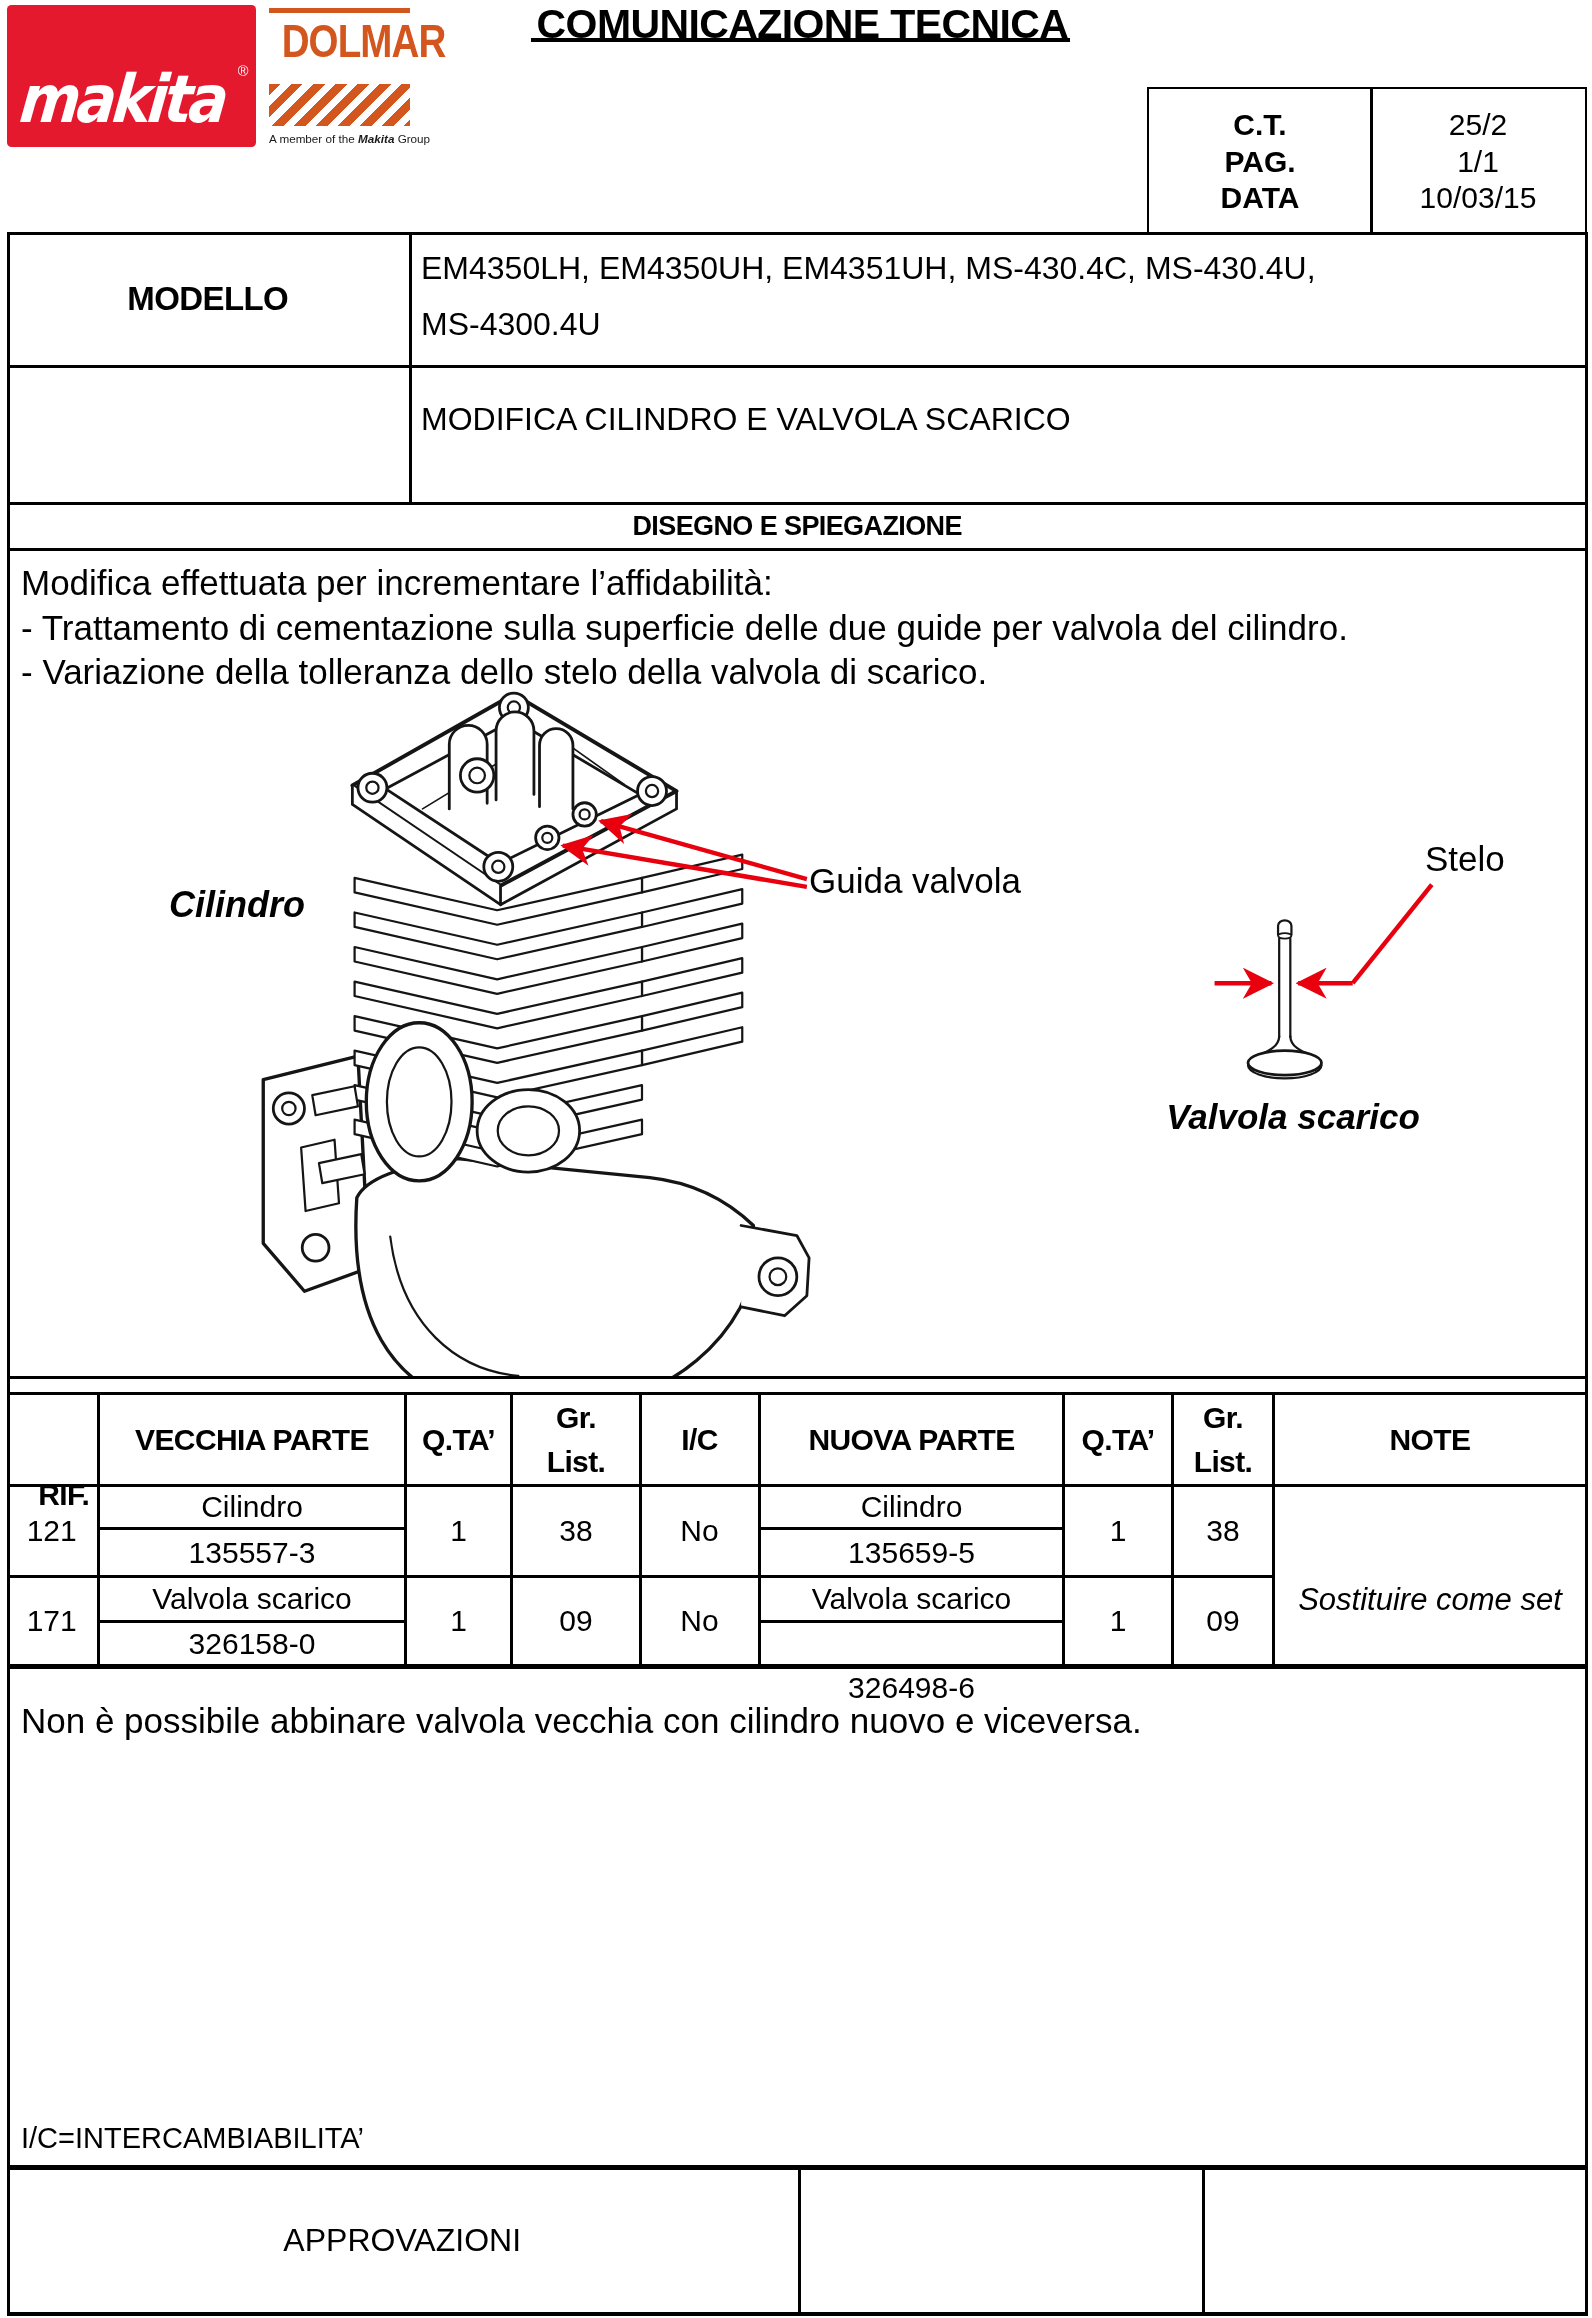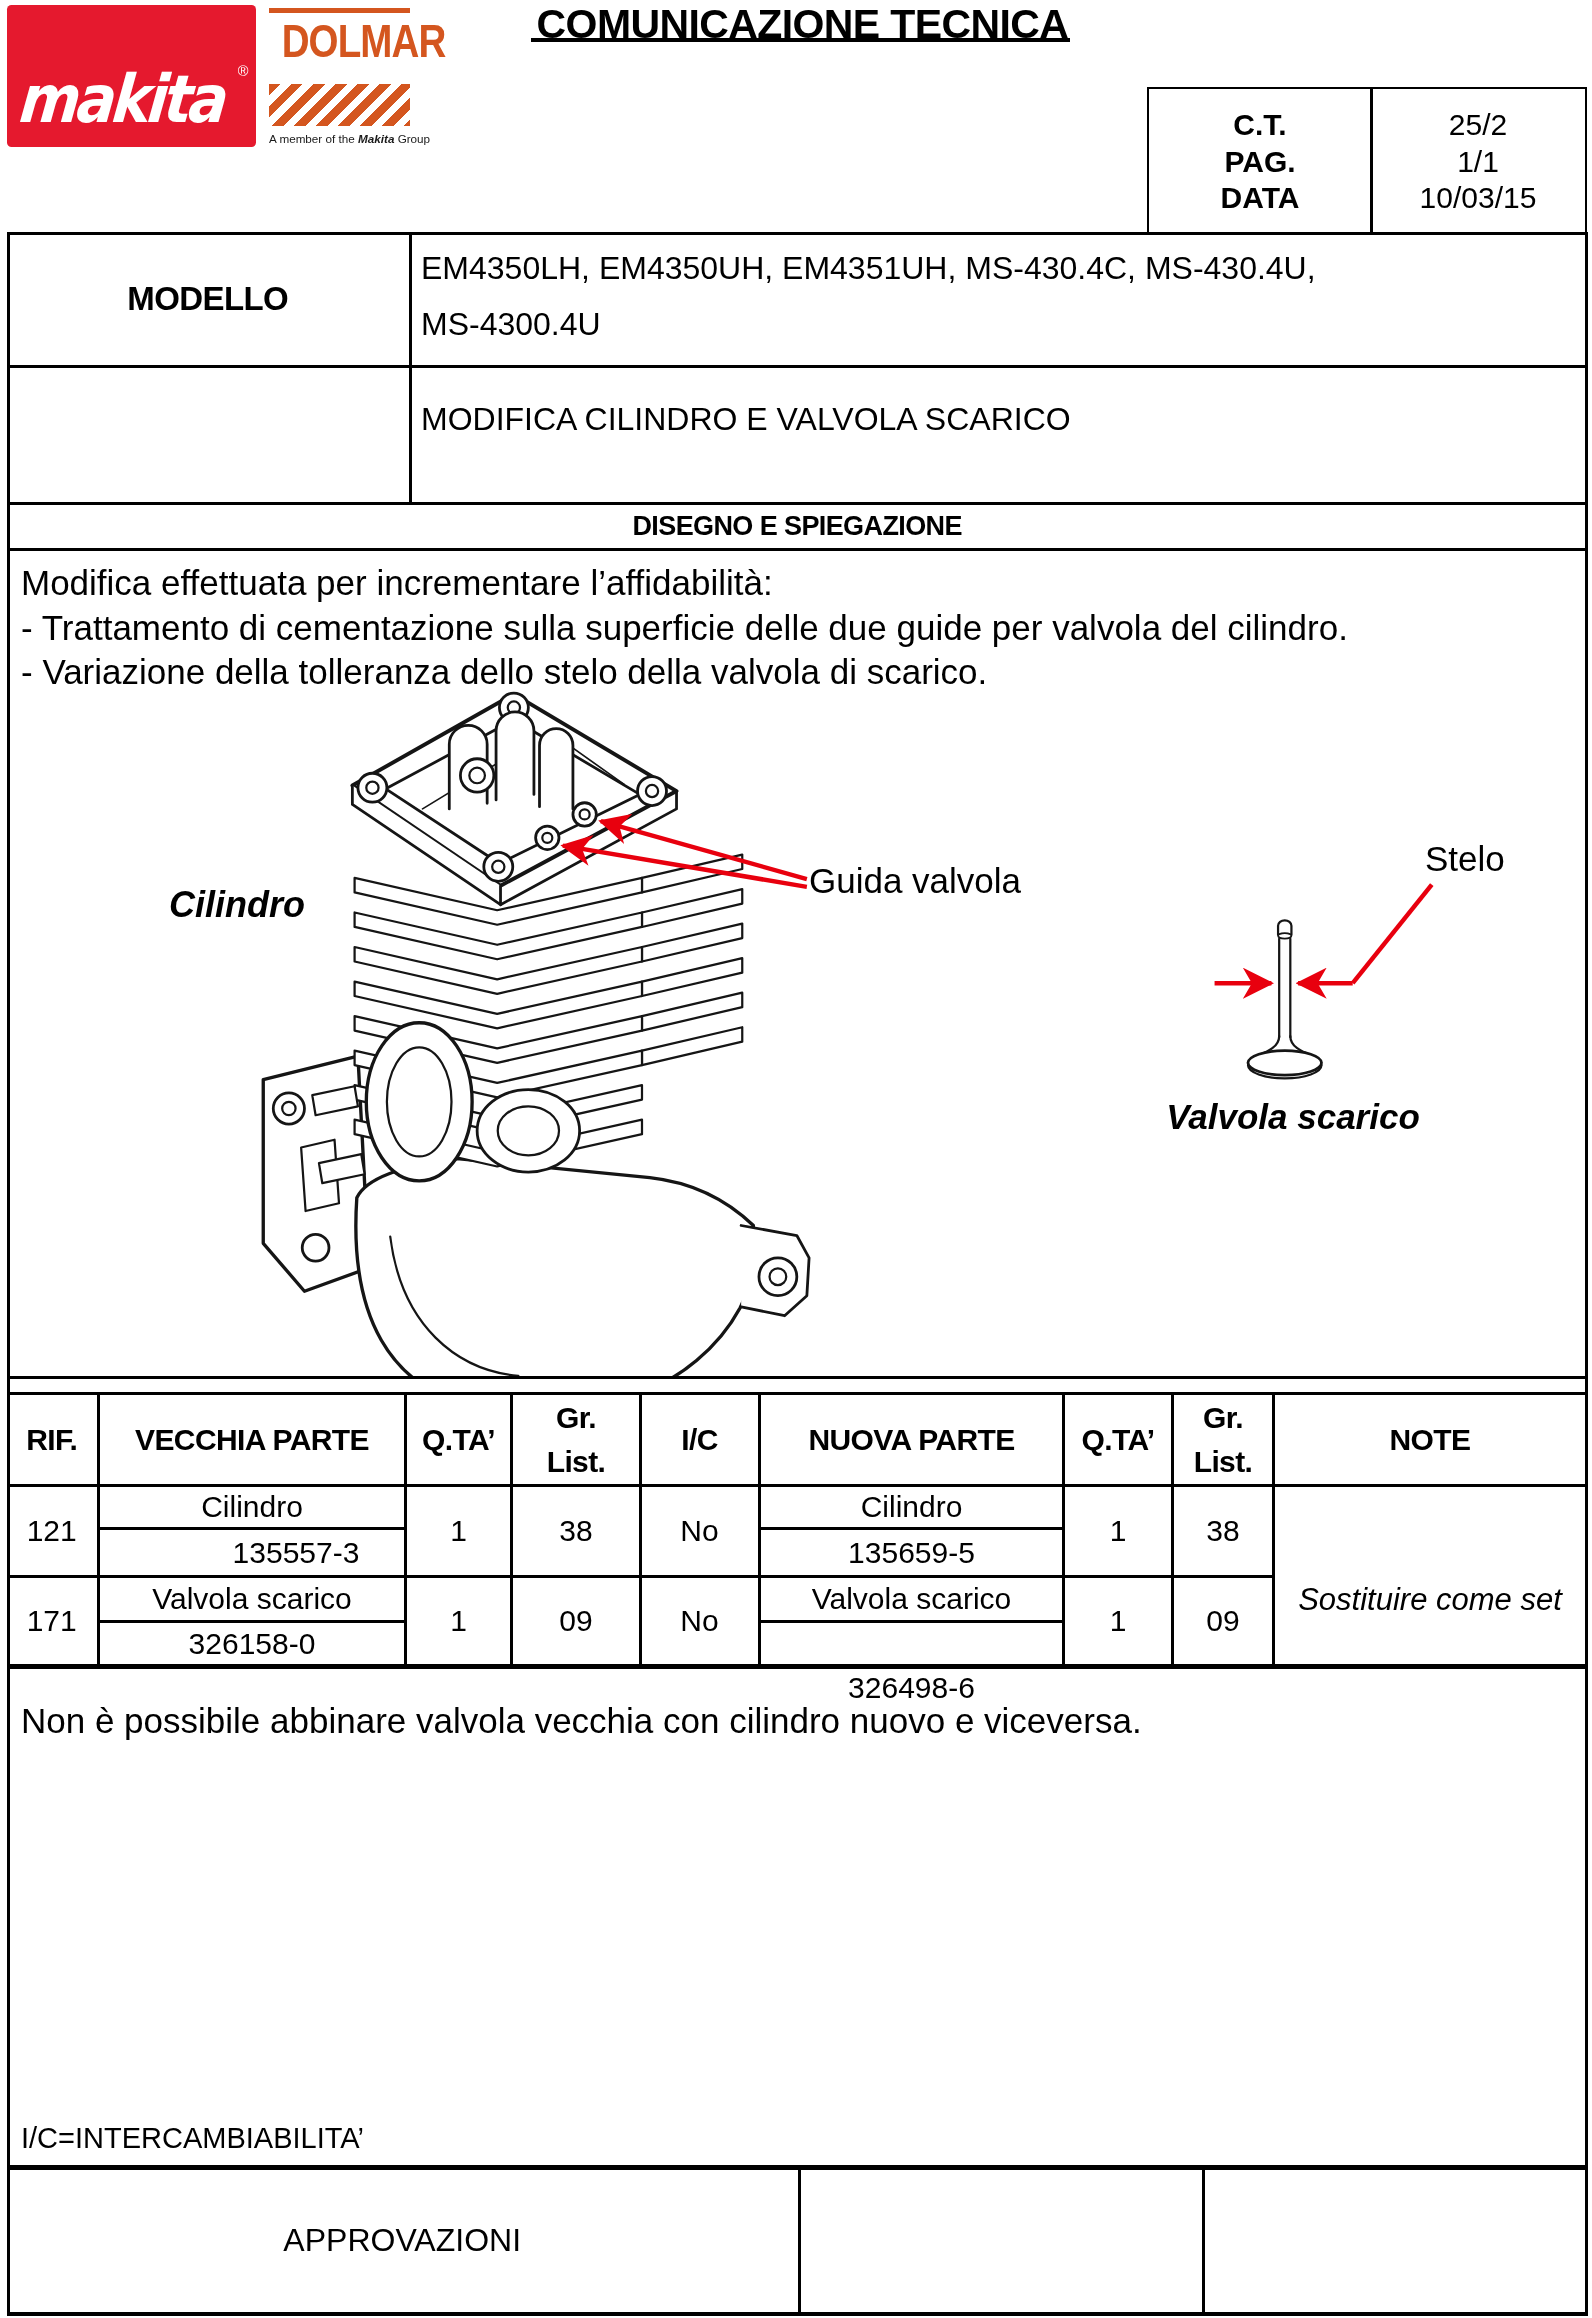--- a/index.html
+++ b/index.html
@@ -206,35 +206,35 @@
   <div class="hl" style="left:758px;top:1620px;width:305px;height:2.8px;"></div>
   <div class="vl" style="left:97px;top:1392px;width:2.8px;height:275px;"></div>
   <div class="vl" style="left:404px;top:1392px;width:2.8px;height:275px;"></div>
   <div class="vl" style="left:510px;top:1392px;width:2.8px;height:275px;"></div>
   <div class="vl" style="left:639px;top:1392px;width:2.8px;height:275px;"></div>
   <div class="vl" style="left:758px;top:1392px;width:2.8px;height:275px;"></div>
   <div class="vl" style="left:1062px;top:1392px;width:2.8px;height:275px;"></div>
   <div class="vl" style="left:1171px;top:1392px;width:2.8px;height:275px;"></div>
   <div class="vl" style="left:1272px;top:1392px;width:2.8px;height:275px;"></div>
 
-  <div class="cell bold cond" style="left:6.7px;top:1395px;width:90px;height:90px;font-size:30px;">RIF.</div>
+  <div class="cell bold cond" style="left:6.7px;top:1450px;width:90px;height:90px;font-size:30px;padding-left:12px;">RIF.</div>
   <div class="cell bold cond" style="left:100px;top:1395px;width:304px;height:90px;font-size:30px;">VECCHIA PARTE</div>
   <div class="cell bold cond" style="left:407px;top:1395px;width:103px;height:90px;font-size:30px;">Q.TA’</div>
   <div class="cell bold cond" style="left:513px;top:1395px;width:126px;height:45px;font-size:30px;">Gr.</div>
   <div class="cell bold cond" style="left:513px;top:1439px;width:126px;height:45px;font-size:30px;">List.</div>
   <div class="cell bold cond" style="left:641px;top:1395px;width:117px;height:90px;font-size:30px;">I/C</div>
   <div class="cell bold cond" style="left:761px;top:1395px;width:301px;height:90px;font-size:30px;">NUOVA PARTE</div>
   <div class="cell bold cond" style="left:1065px;top:1395px;width:106px;height:90px;font-size:30px;">Q.TA’</div>
   <div class="cell bold cond" style="left:1174px;top:1395px;width:98px;height:45px;font-size:30px;">Gr.</div>
   <div class="cell bold cond" style="left:1174px;top:1439px;width:98px;height:45px;font-size:30px;">List.</div>
   <div class="cell bold cond" style="left:1275px;top:1395px;width:310px;height:90px;font-size:30px;">NOTE</div>
 
   <div class="cell" style="left:6.7px;top:1487px;width:90px;height:87px;font-size:30px;">121</div>
   <div class="cell" style="left:100px;top:1487px;width:304px;height:40px;font-size:30px;">Cilindro</div>
-  <div class="cell" style="left:100px;top:1530px;width:304px;height:45px;font-size:30px;padding-left:44px;">135557-3</div>
+  <div class="cell" style="left:100px;top:1530px;width:304px;height:45px;font-size:30px;">135557-3</div>
   <div class="cell" style="left:407px;top:1487px;width:103px;height:87px;font-size:30px;">1</div>
   <div class="cell" style="left:513px;top:1487px;width:126px;height:87px;font-size:30px;">38</div>
   <div class="cell" style="left:641px;top:1487px;width:117px;height:87px;font-size:30px;">No</div>
   <div class="cell" style="left:761px;top:1487px;width:301px;height:40px;font-size:30px;">Cilindro</div>
   <div class="cell" style="left:761px;top:1530px;width:301px;height:45px;font-size:30px;">135659-5</div>
   <div class="cell" style="left:1065px;top:1487px;width:106px;height:87px;font-size:30px;">1</div>
   <div class="cell" style="left:1174px;top:1487px;width:98px;height:87px;font-size:30px;">38</div>
 
   <div class="cell" style="left:6.7px;top:1578px;width:90px;height:86px;font-size:30px;">171</div>
   <div class="cell" style="left:100px;top:1578px;width:304px;height:42px;font-size:30px;">Valvola scarico</div>

